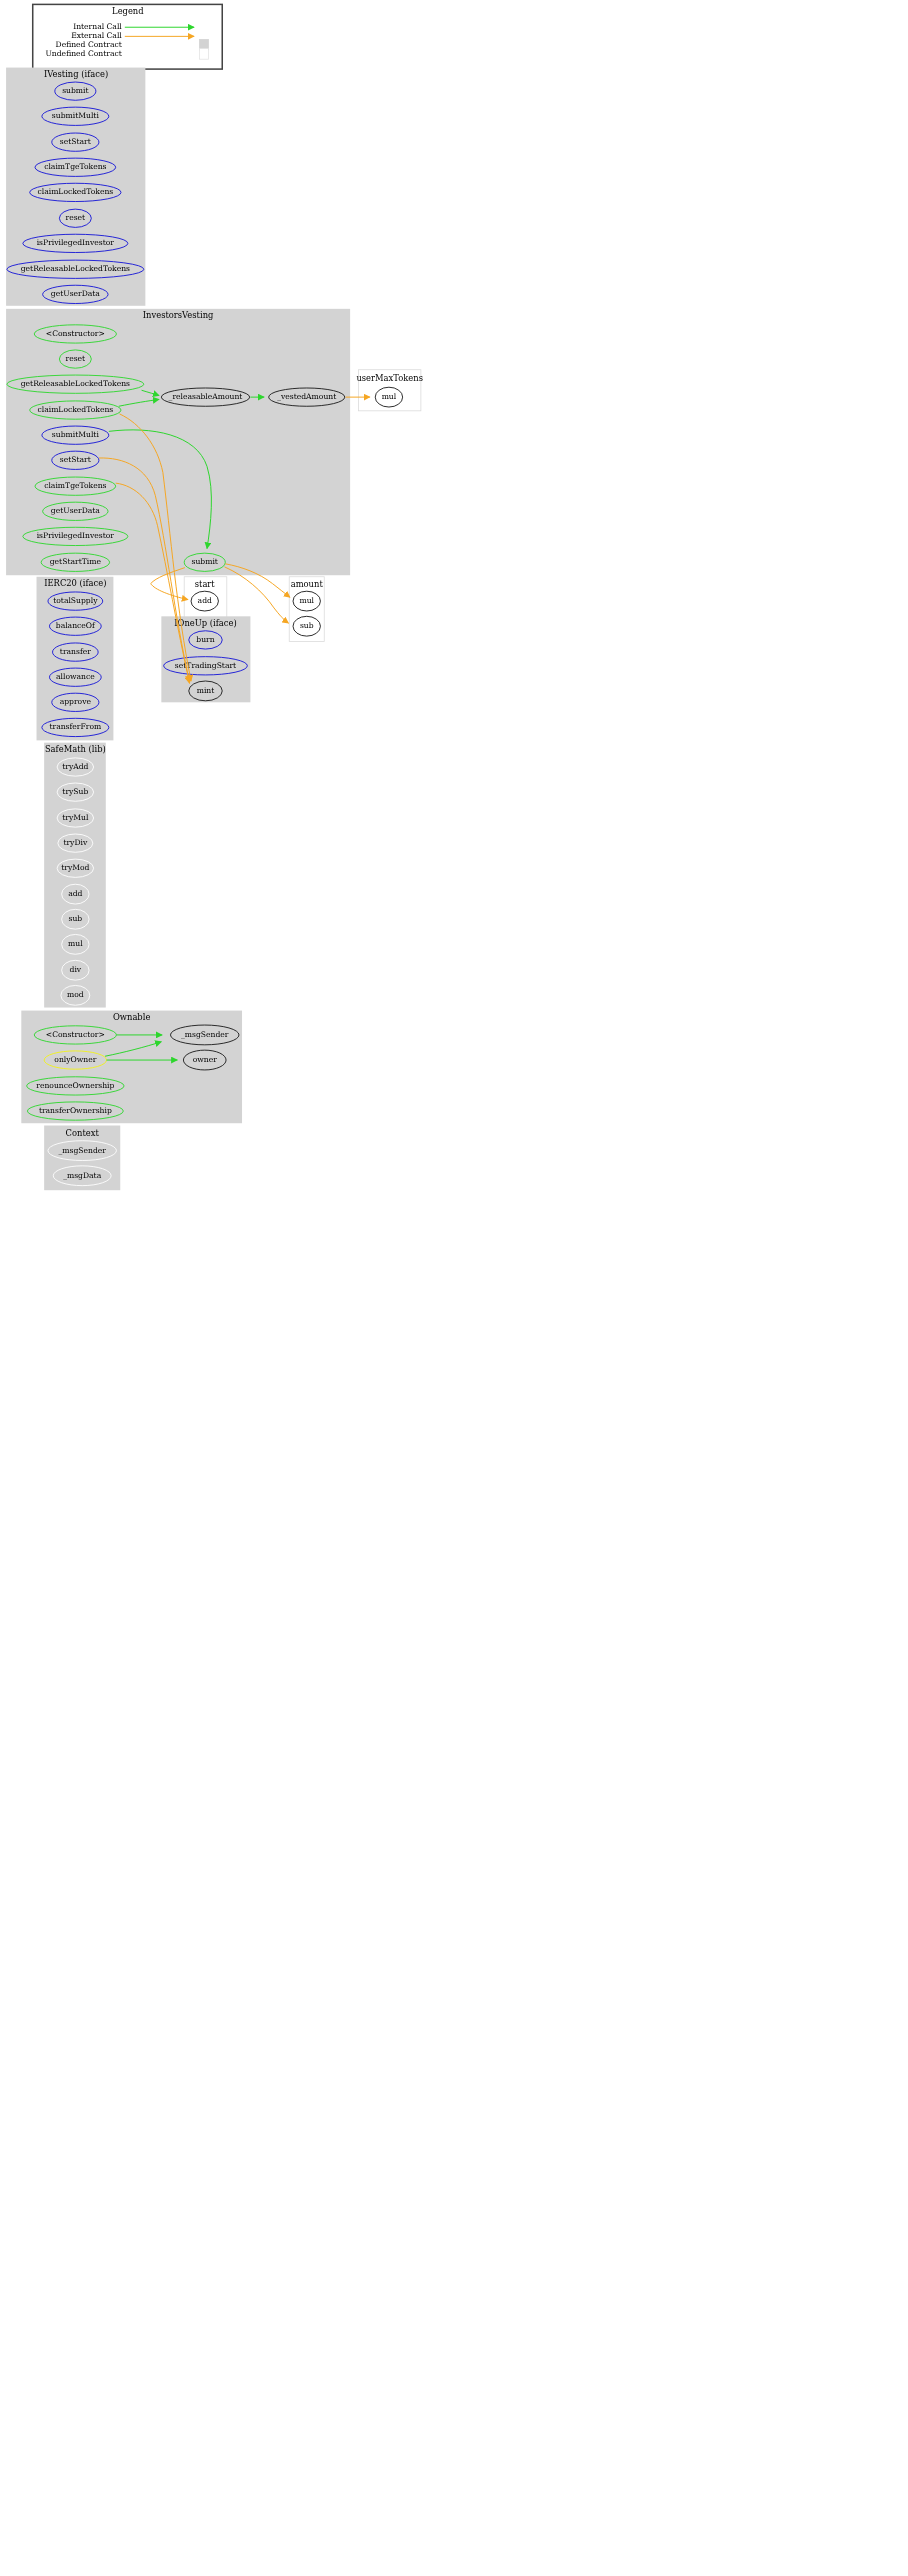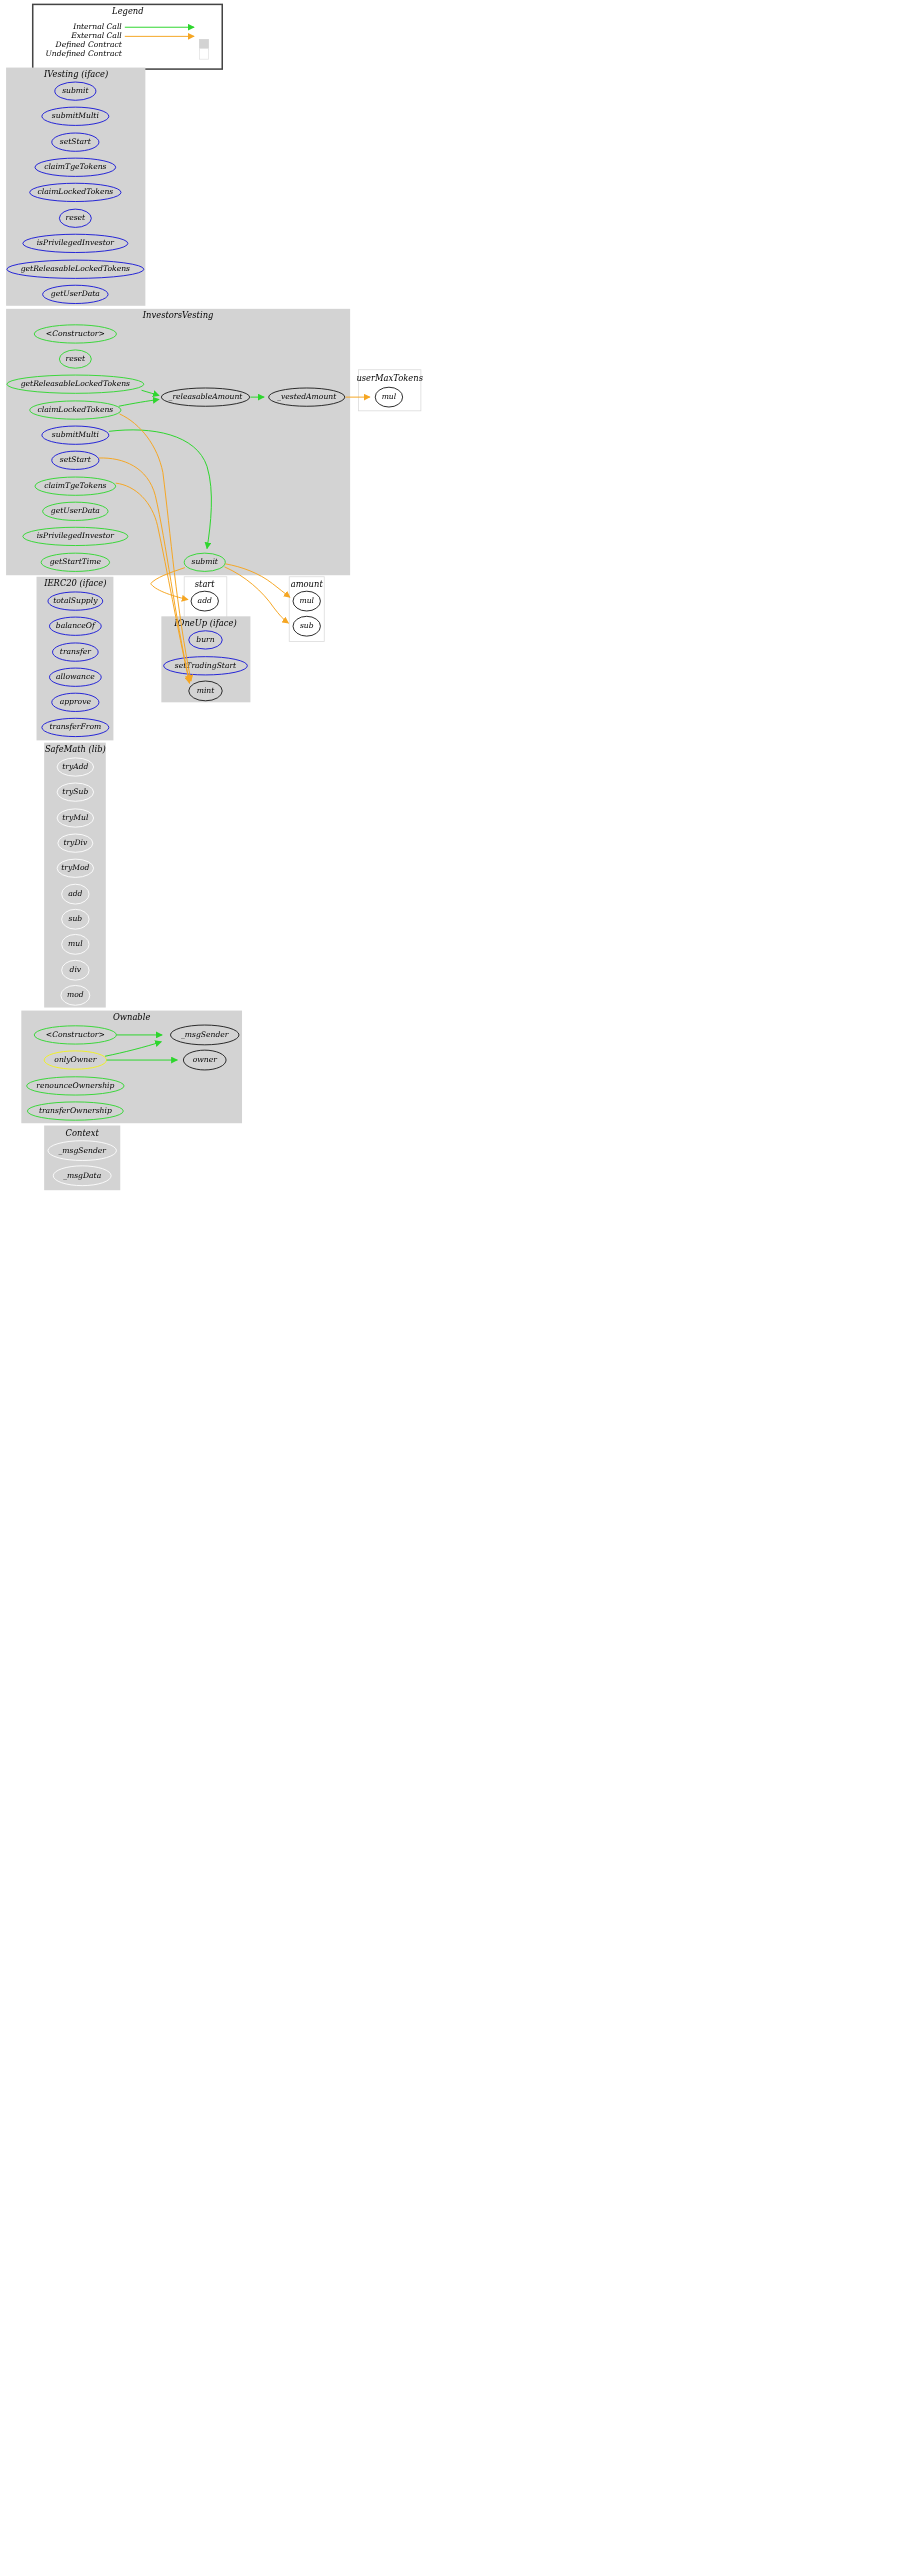--- a/index.html
+++ b/index.html
@@ -10,21 +10,20 @@
   body {
     width: 908px;
     height: 2576px;
     font-family: "DejaVu Serif", "Liberation Serif", serif;
     overflow: hidden;
   }
   #canvas {
     position: relative;
     width: 908px;
     height: 2576px;
-    font-style: italic;
   }
   svg#graph {
     position: absolute;
     left: 0;
     top: 0;
     width: 908px;
     height: 2576px;
     display: block;
   }
   .cluster-rect-filled {

